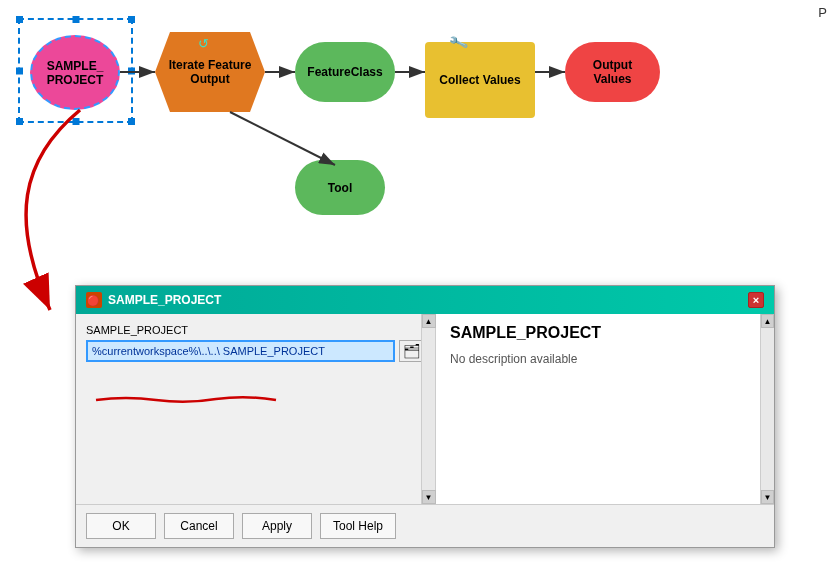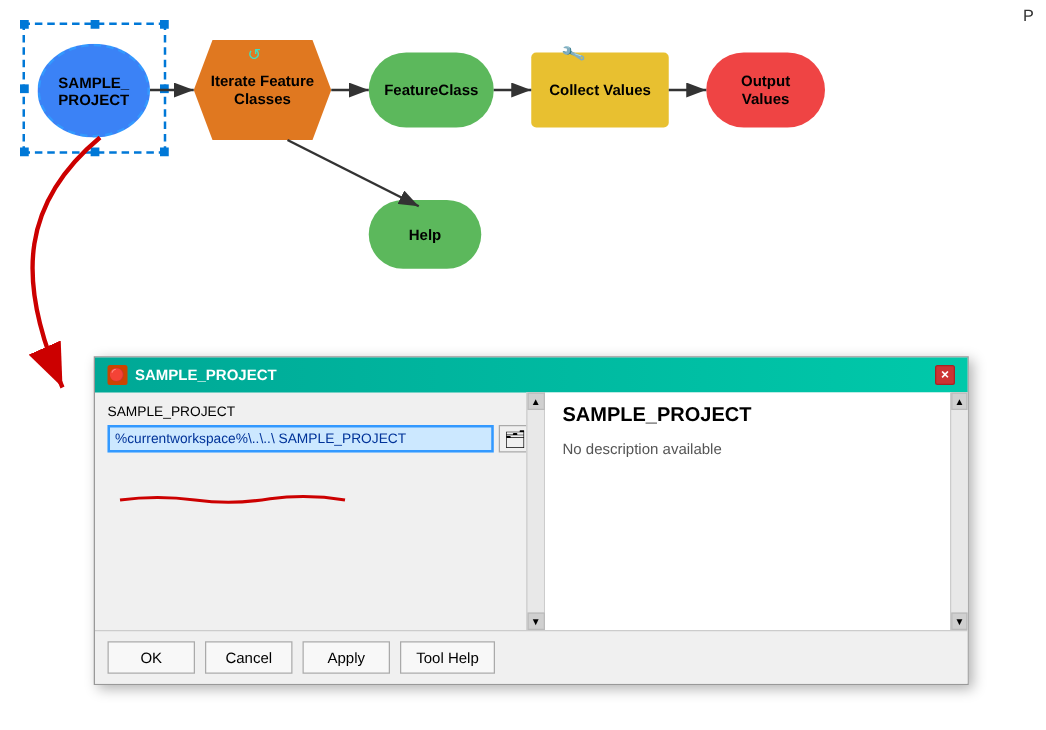--- a/index.html
+++ b/index.html
@@ -33,21 +33,21 @@
       font-size: 12px;
       color: #000;
     }
 
     .node-ellipse {
       border-radius: 50%;
     }
 
     .node-sample {
       width: 90px; height: 75px;
-      background: #3b82f6;
+      background: #ec4899;
       border-radius: 50%;
       border: 2px dashed #3399ff;
       top: 35px; left: 30px;
       color: #000;
     }
 
     .node-iterate {
       width: 110px; height: 80px;
       background: #e07820;
       top: 32px; left: 155px;
@@ -55,21 +55,21 @@
     }
 
     .node-featureclass {
       width: 100px; height: 60px;
       background: #5cb85c;
       border-radius: 30px;
       top: 42px; left: 295px;
     }
 
     .node-collect {
-      width: 110px; height: 60px;
+      width: 110px; height: 76px;
       background: #e8c030;
       top: 42px; left: 425px;
       border-radius: 4px;
     }
 
     .node-output {
       width: 95px; height: 60px;
       background: #ef4444;
       border-radius: 30px;
       top: 42px; left: 565px;
@@ -326,38 +326,38 @@
     <div class="selection-handle" style="bottom:-4px;right:-4px;"></div>
   </div>
 
   <div class="node node-ellipse node-sample">
     <span style="white-space:pre;">SAMPLE_
 PROJECT</span>
   </div>
 
   <div class="node node-iterate">
     <span style="white-space:pre;text-align:center;">Iterate Feature
-Classes</span>
+Output</span>
   </div>
 
   <div class="node node-ellipse node-featureclass">
     <span>FeatureClass</span>
   </div>
 
   <div class="node node-collect">
     <span>Collect Values</span>
   </div>
 
   <div class="node node-ellipse node-output">
     <span style="white-space:pre;text-align:center;">Output
 Values</span>
   </div>
 
   <div class="node node-ellipse node-name">
-    <span>Help</span>
+    <span>Tool</span>
   </div>
 
   <div class="refresh-icon">↺</div>
 
   <div class="tool-icon">🔧</div>
 
   <svg id="arrows-svg">
 
     <defs>
       <marker id="arrowhead" markerWidth="8" markerHeight="6" refX="8" refY="3" orient="auto">

